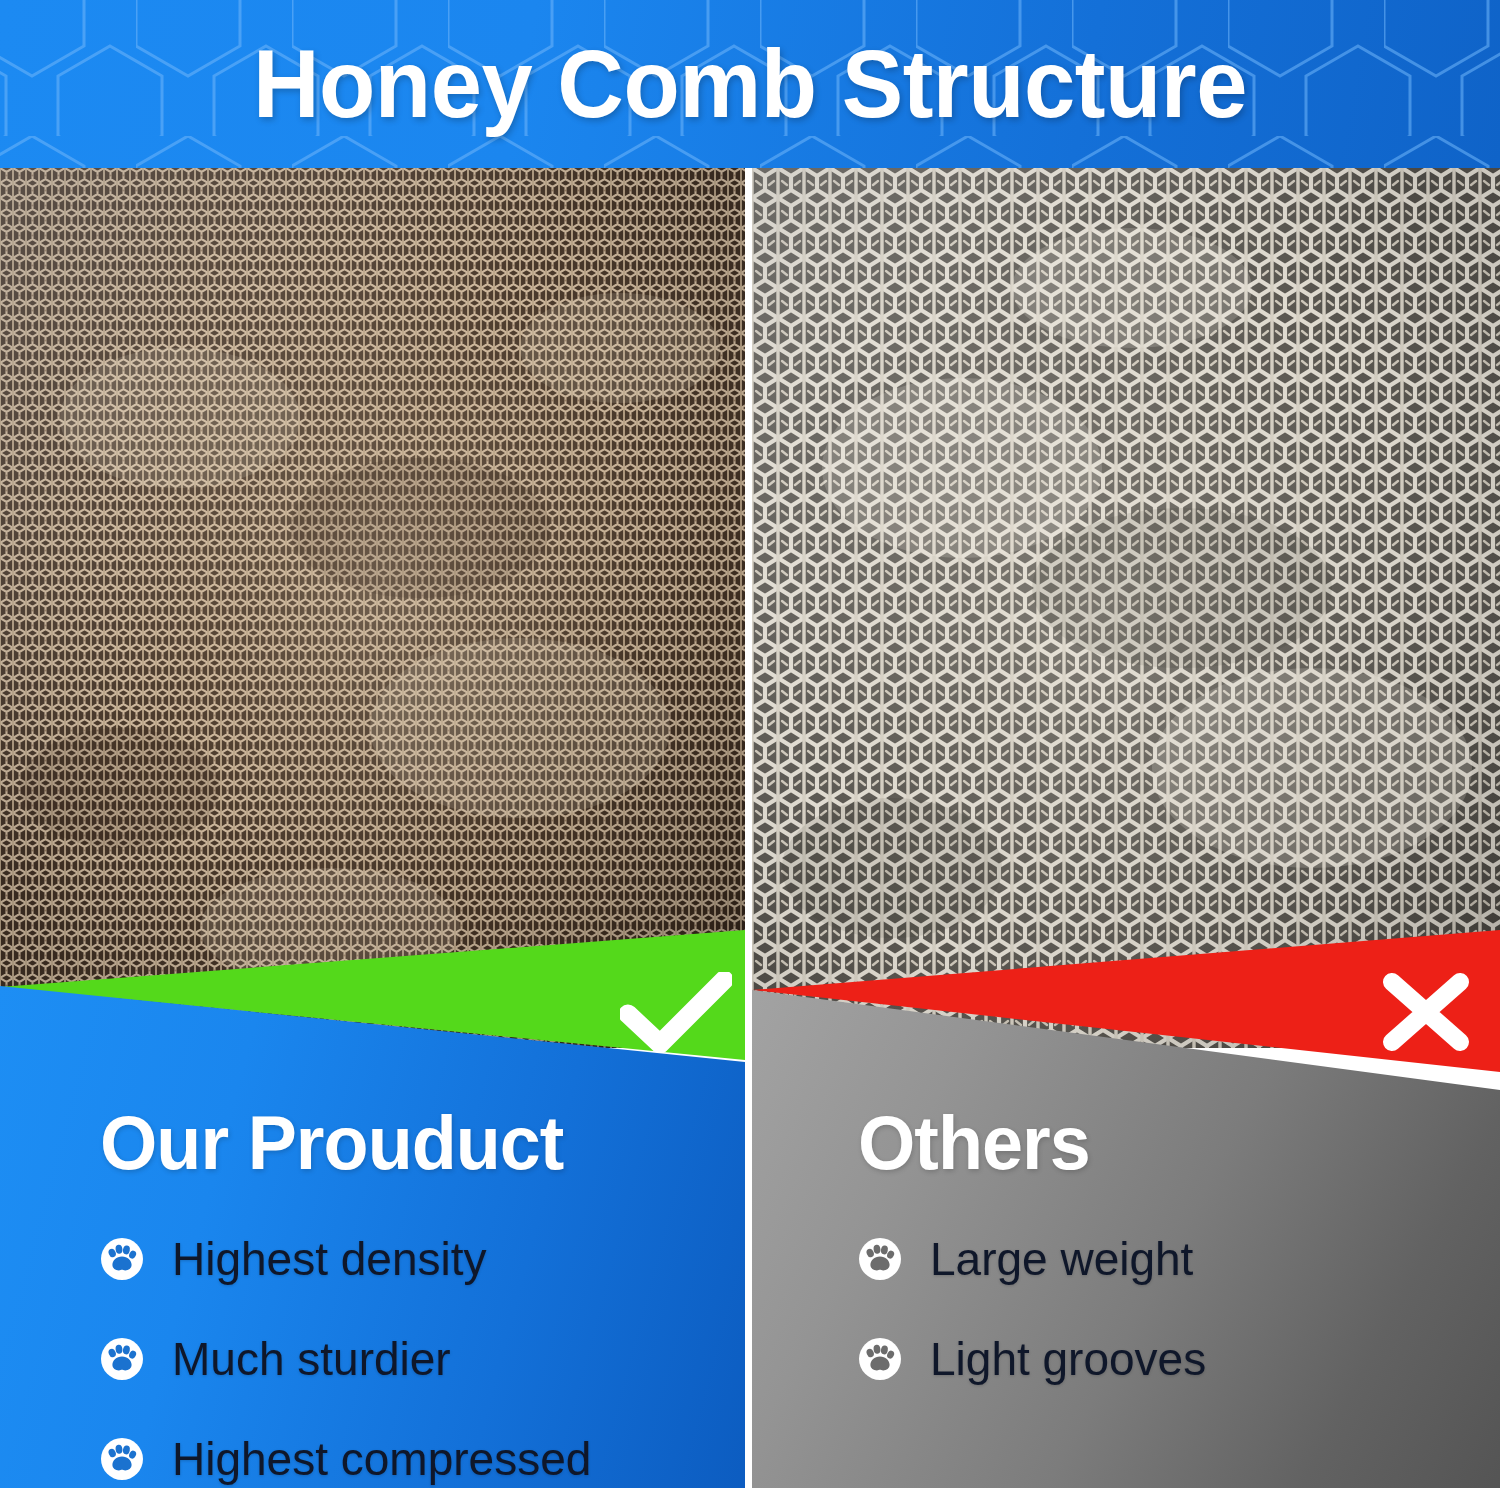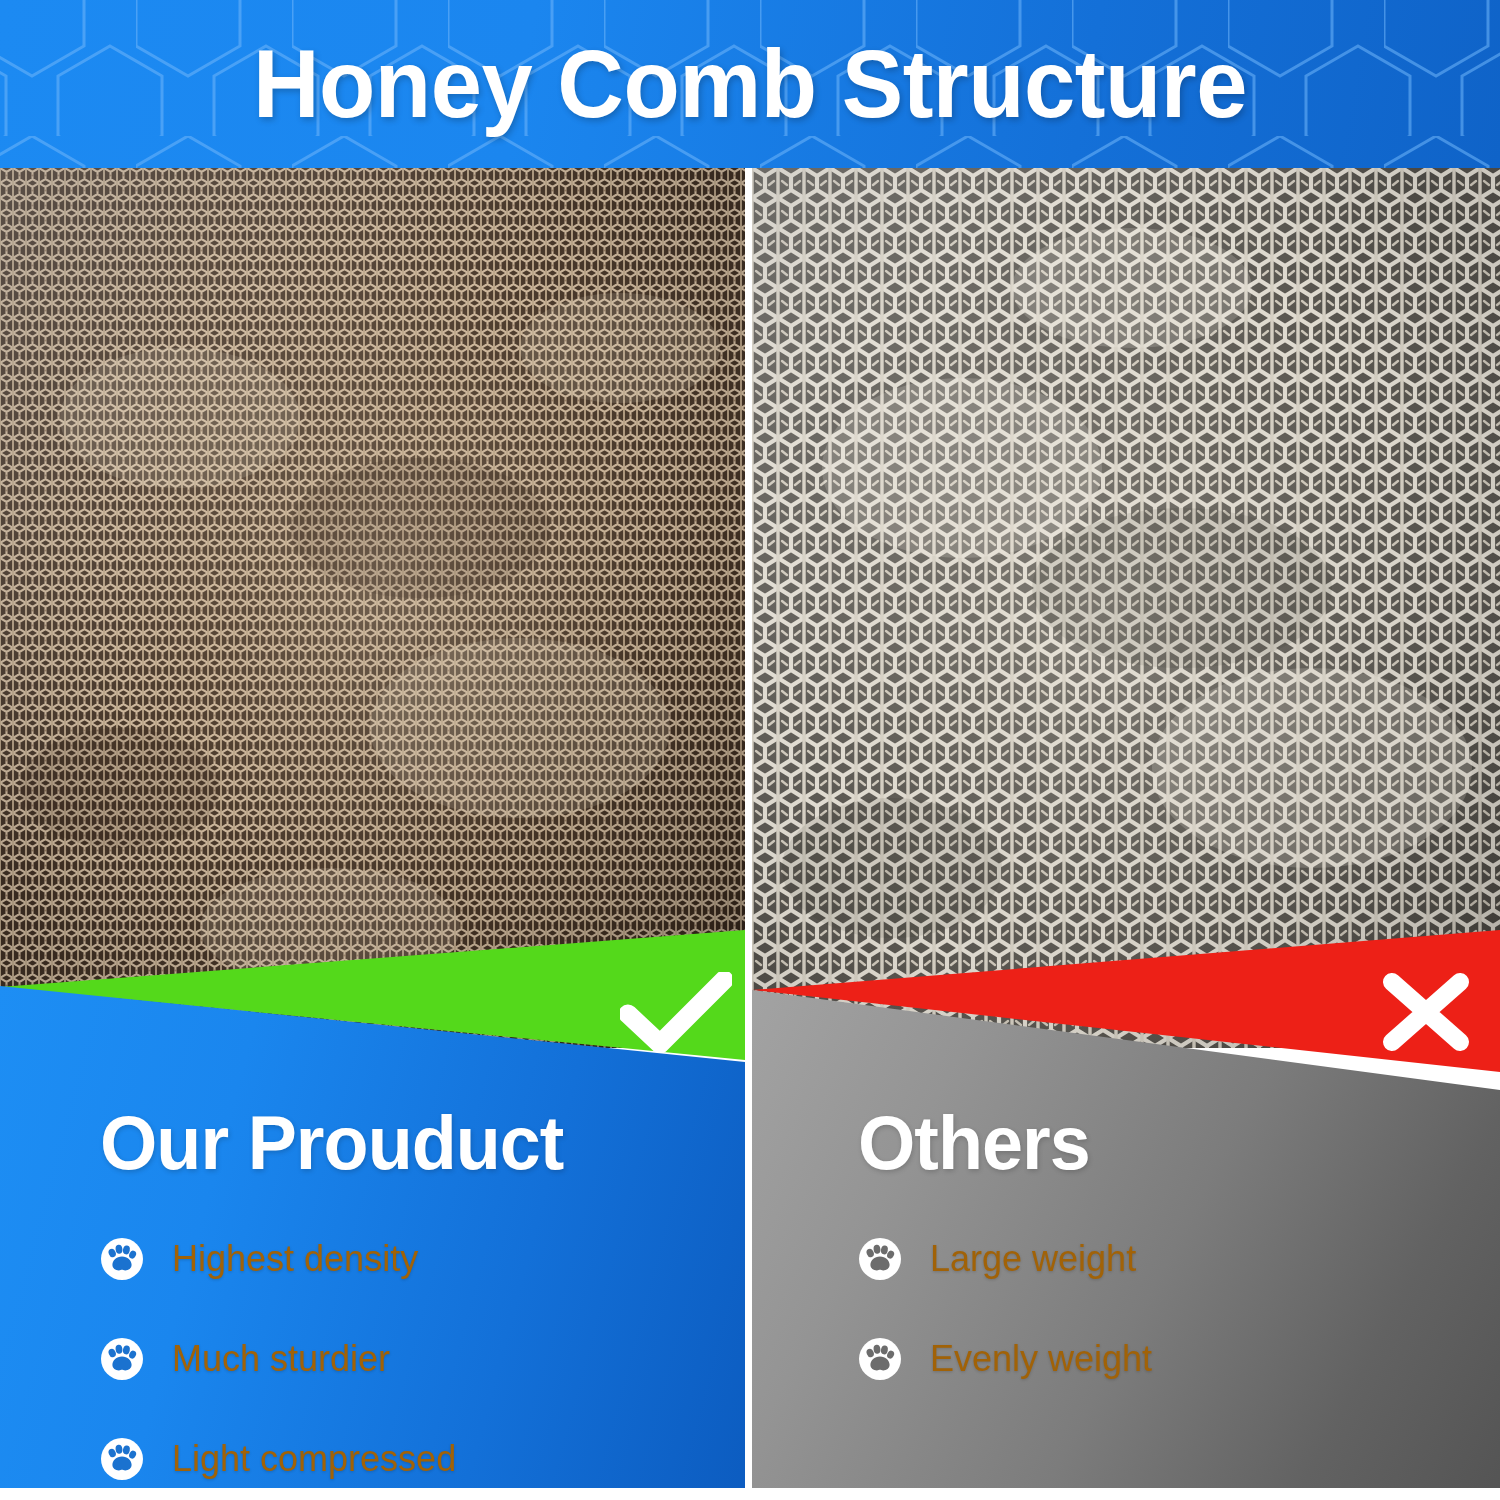--- a/index.html
+++ b/index.html
@@ -111,22 +111,22 @@
     margin-bottom:52px;
     height:48px;
   }
   .paw-badge {
     flex:0 0 auto;
     width:44px; height:44px;
     margin-right:28px;
     display:block;
   }
   .feature-text {
-    color:#a16207;
-    font-size:36px;
+    color:#0f172a;
+    font-size:46px;
     line-height:1;
     white-space:nowrap;
     text-shadow:0 1px 3px rgba(0,0,0,.18);
   }
 </style>
 </head>
 <body>
 
 <div id="stage">
 
@@ -266,21 +266,21 @@
         <svg class="paw-badge" viewBox="0 0 44 44">
           <circle cx="22" cy="22" r="21" fill="#ffffff"></circle>
           <g fill="#1b72cf">
             <ellipse cx="12.2" cy="16.0" rx="3.5" ry="4.3" transform="rotate(-22 12.2 16.0)"></ellipse>
             <ellipse cx="19.0" cy="12.3" rx="3.4" ry="4.5" transform="rotate(-8 19 12.3)"></ellipse>
             <ellipse cx="26.4" cy="12.9" rx="3.4" ry="4.5" transform="rotate(10 26.4 12.9)"></ellipse>
             <ellipse cx="32.6" cy="17.6" rx="3.3" ry="4.1" transform="rotate(26 32.6 17.6)"></ellipse>
             <path d="M22 19.4c5.6 0 9.6 4.1 9.6 8.4 0 3.6-3.1 5.6-6.4 5.6-1.5 0-2.3-.7-3.2-.7s-1.7.7-3.2.7c-3.3 0-6.4-2-6.4-5.6 0-4.3 4-8.4 9.6-8.4z"></path>
           </g>
         </svg>
-        <span class="feature-text">Light compressed</span>
+        <span class="feature-text">Highest compressed</span>
       </li>
     </ul>
   </div>
 
   <div id="content-right" class="panel-content">
     <div class="panel-heading">Others</div>
     <ul class="feature-list">
       <li class="feature-item">
         <svg class="paw-badge" viewBox="0 0 44 44">
           <circle cx="22" cy="22" r="21" fill="#ffffff"></circle>
@@ -298,18 +298,18 @@
         <svg class="paw-badge" viewBox="0 0 44 44">
           <circle cx="22" cy="22" r="21" fill="#ffffff"></circle>
           <g fill="#6c6c6c">
             <ellipse cx="12.2" cy="16.0" rx="3.5" ry="4.3" transform="rotate(-22 12.2 16.0)"></ellipse>
             <ellipse cx="19.0" cy="12.3" rx="3.4" ry="4.5" transform="rotate(-8 19 12.3)"></ellipse>
             <ellipse cx="26.4" cy="12.9" rx="3.4" ry="4.5" transform="rotate(10 26.4 12.9)"></ellipse>
             <ellipse cx="32.6" cy="17.6" rx="3.3" ry="4.1" transform="rotate(26 32.6 17.6)"></ellipse>
             <path d="M22 19.4c5.6 0 9.6 4.1 9.6 8.4 0 3.6-3.1 5.6-6.4 5.6-1.5 0-2.3-.7-3.2-.7s-1.7.7-3.2.7c-3.3 0-6.4-2-6.4-5.6 0-4.3 4-8.4 9.6-8.4z"></path>
           </g>
         </svg>
-        <span class="feature-text">Evenly weight</span>
+        <span class="feature-text">Light grooves</span>
       </li>
     </ul>
   </div>
 
 </div>
 
 </body></html>

